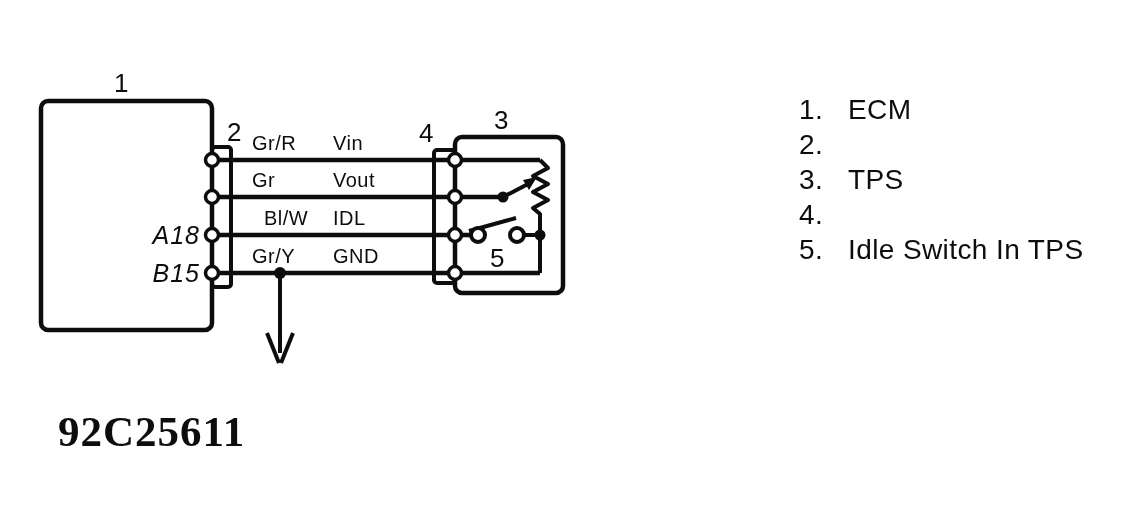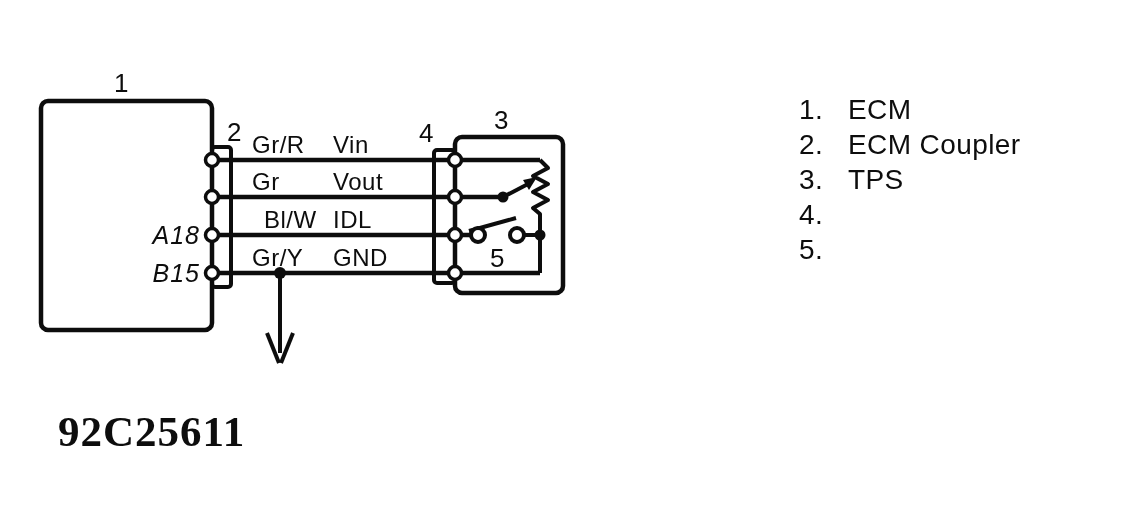--- a/index.html
+++ b/index.html
@@ -25,21 +25,21 @@
     position: absolute;
     white-space: nowrap;
     line-height: 1;
     color: #0d0d0d;
   }
   .comp-num {
     font-size: 26px;
     font-weight: 400;
   }
   .wire-lbl {
-    font-size: 24px;
+    font-size: 20px;
     letter-spacing: 0.5px;
     text-align: right;
   }
   .term-lbl {
     font-size: 25px;
     width: 82px;
     text-align: right;
     letter-spacing: 1px;
     font-style: italic;
   }
@@ -164,29 +164,29 @@
   <div class="lbl wire-lbl" style="left:252px; top:246px;">Gr/Y</div>
   <div class="lbl wire-lbl" style="left:333px; top:246px;">GND</div>
 
   <div class="legend">
     <div class="legend-row">
       <span class="legend-num">1.</span>
       <span class="legend-label">ECM</span>
     </div>
     <div class="legend-row">
       <span class="legend-num">2.</span>
-      <span class="legend-label">ECM Coupler</span>
     </div>
     <div class="legend-row">
       <span class="legend-num">3.</span>
       <span class="legend-label">TPS</span>
     </div>
     <div class="legend-row">
       <span class="legend-num">4.</span>
     </div>
     <div class="legend-row">
       <span class="legend-num">5.</span>
+      <span class="legend-label">Idle Switch In TPS</span>
     </div>
   </div>
 
   <div class="diagram-id">92C25611</div>
 
 </div>
 
 </body></html>

